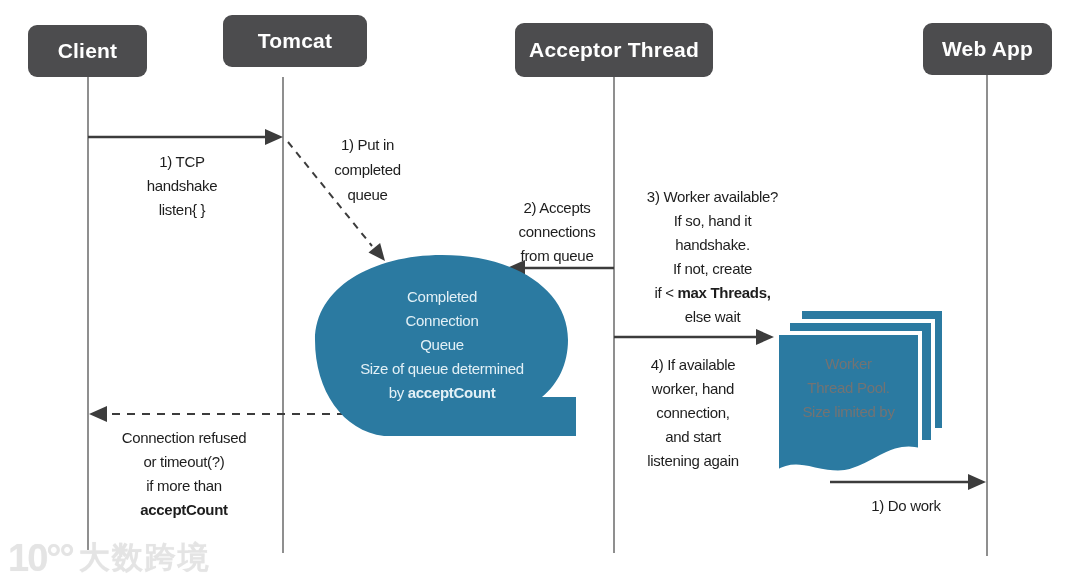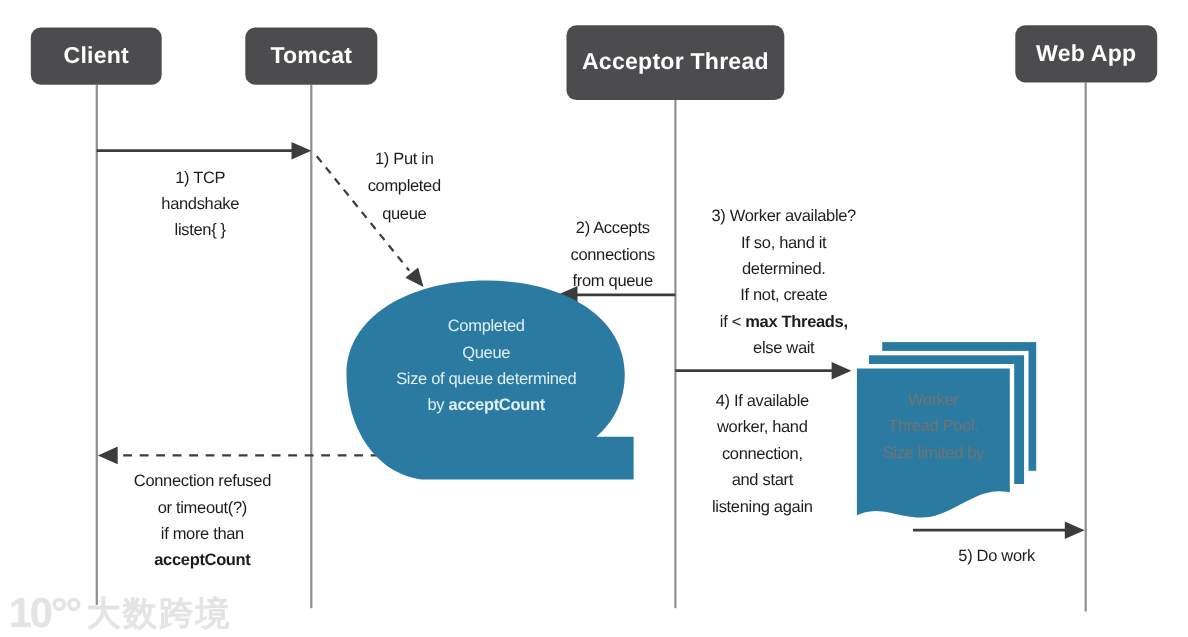--- a/index.html
+++ b/index.html
@@ -83,24 +83,24 @@
 
     <g>
       <line x1="830" y1="482" x2="969" y2="482" stroke="#3c3c3c" stroke-width="2.5"></line>
       <polygon points="986,482 968,474 968,490" fill="#3c3c3c"></polygon>
     </g>
   </svg>
 
   <div class="actor" style="left:28px; top:25px; width:119px; height:52px;">
     <span>Client</span>
   </div>
-  <div class="actor" style="left:223px; top:25px; width:120px; height:52px;align-items:center;">
+  <div class="actor" style="left:223px; top:15px; width:144px; height:52px;align-items:center;">
     <span>Tomcat</span>
   </div>
-  <div class="actor" style="left:515px; top:23px; width:198px; height:68px;">
+  <div class="actor" style="left:515px; top:23px; width:198px; height:54px;">
     <span>Acceptor Thread</span>
   </div>
   <div class="actor" style="left:923px; top:23px; width:129px; height:52px;">
     <span>Web App</span>
   </div>
 
   <div class="label" style="left:107px; top:150px; width:150px;">
     <span>1) TCP</span>
     <span>handshake</span>
     <span>listen{ }</span>
@@ -114,21 +114,21 @@
 
   <div class="label" style="left:487px; top:196px; width:140px;">
     <span>2) Accepts</span>
     <span>connections</span>
     <span>from queue</span>
   </div>
 
   <div class="label" style="left:620px; top:185px; width:185px;">
     <span>3) Worker available?</span>
     <span>If so, hand it</span>
-    <span>determined.</span>
+    <span>handshake.</span>
     <span>If not, create</span>
     <span class="inline-line"><span>if &lt; </span><span class="bold">max Threads,</span></span>
     <span>else wait</span>
   </div>
 
   <div class="label" style="left:618px; top:353px; width:150px;">
     <span>4) If available</span>
     <span>worker, hand</span>
     <span>connection,</span>
     <span>and start</span>
@@ -136,25 +136,26 @@
   </div>
 
   <div class="label" style="left:94px; top:426px; width:180px;">
     <span>Connection refused</span>
     <span>or timeout(?)</span>
     <span>if more than</span>
     <span class="bold">acceptCount</span>
   </div>
 
   <div class="label" style="left:836px; top:494px; width:140px;">
-    <span>5) Do work</span>
+    <span>1) Do work</span>
   </div>
 
   <div class="label bubble-text" style="left:312px; top:285px; width:260px;">
     <span>Completed</span>
+    <span>Connection</span>
     <span>Queue</span>
     <span>Size of queue determined</span>
     <span class="inline-line"><span>by </span><span class="bold">acceptCount</span></span>
   </div>
 
   <div class="label pool-text" style="left:773px; top:352px; width:151px;">
     <span>Worker</span>
     <span>Thread Pool.</span>
     <span>Size limited by</span>
   </div>

